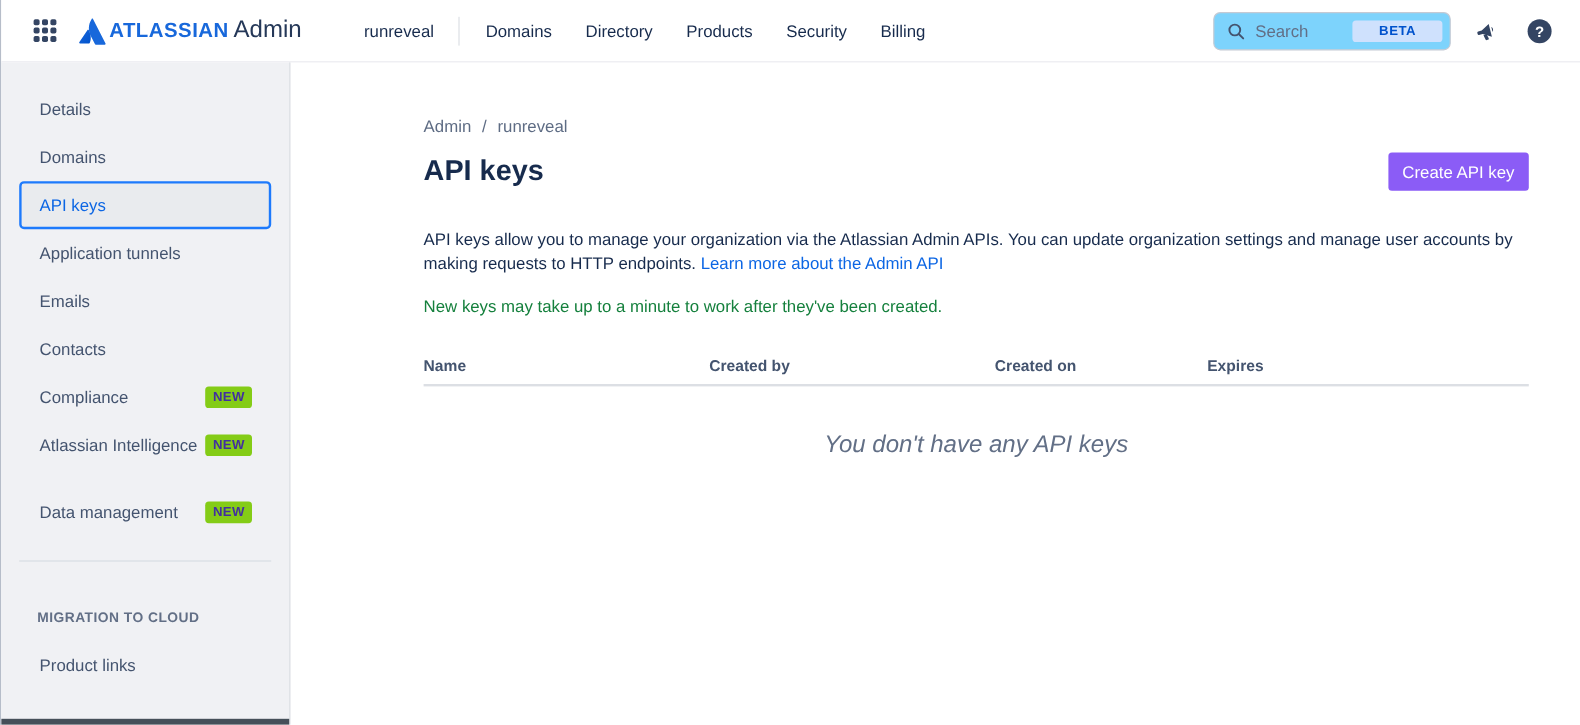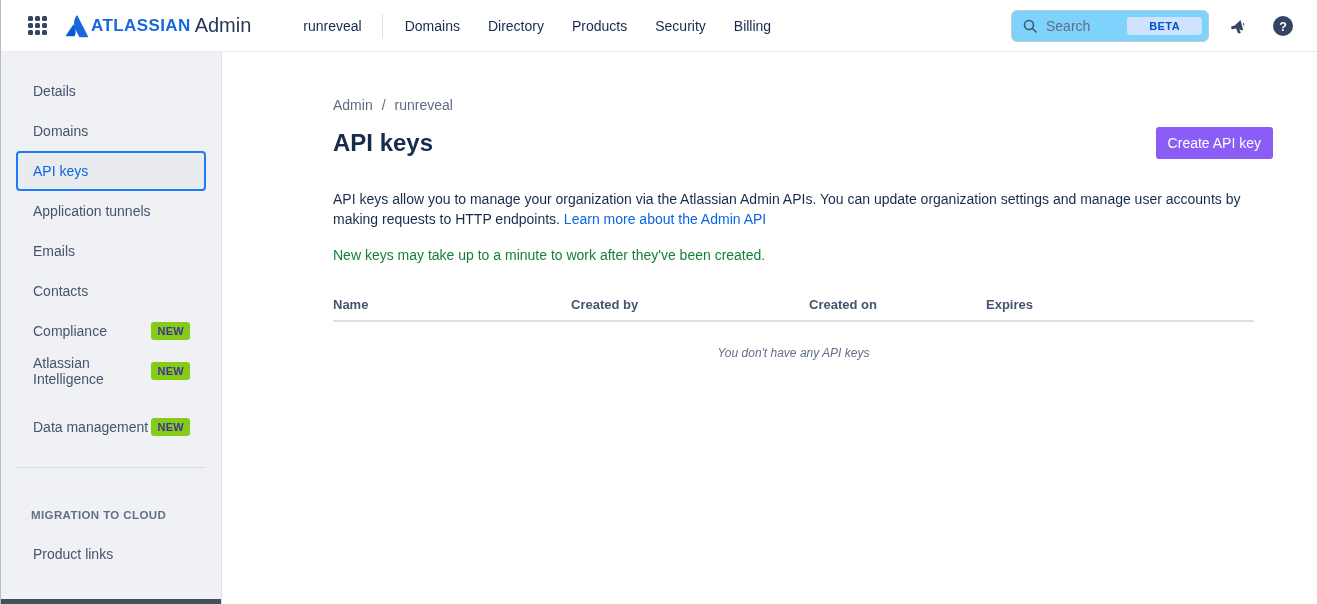--- a/index.html
+++ b/index.html
@@ -34,21 +34,21 @@
   .searchbox svg { flex:0 0 auto; }
   .search-ph { flex:1; font-size:14px; color:#626F86; }
   .beta-badge { background:#CFE1FD; color:#0052CC; font-size:11px; font-weight:bold;
     letter-spacing:.4px; border-radius:3px; padding:3px 22px; }
   .icon-btn { width:28px; height:28px; display:flex; align-items:center; justify-content:center; cursor:pointer; }
 
   
   .page { display:flex; height:552px; }
 
   
-  .sidebar { width:221px; background:#F0F1F4; border-right:1px solid #DCDFE4;
+  .sidebar { width:241px; background:#F0F1F4; border-right:1px solid #DCDFE4;
     padding-top:19px; position:relative; flex:0 0 auto; }
   .side-item { height:40px; display:flex; align-items:center; margin:0 15px;
     padding:0 0 0 15px; border-radius:4px; font-size:14px; color:#44546F; cursor:pointer;
     border:2px solid transparent; justify-content:space-between; }
   .side-item .label { flex:0 1 auto; }
   .side-item.selected { border-color:#1D7AFC; background:#E9EBEE; color:#0C66E4; }
   .new-badge { background:#84cc16; color:#42309F; font-size:11px; font-weight:bold;
     letter-spacing:.3px; border-radius:3px; padding:3px 6px; margin-right:14px; }
   .side-gap { height:16px; }
   .side-divider { height:1px; background:#D8DCE3; margin:20px 15px 0 15px; }
@@ -66,21 +66,21 @@
   .primary-btn { background:#8b5cf6; color:#fff; border:none; border-radius:3px; height:32px;
     padding:0 12px; font-size:14px; font-weight:500; font-family:inherit; cursor:pointer;text-align:center; }
   .desc { margin-top:30px; font-size:14px; line-height:20px; color:#172B4D; max-width:921px; }
   .link { color:#0C66E4; cursor:pointer; text-decoration:none; }
   .note { margin-top:16px; font-size:14px; line-height:20px; color:#15803d; }
 
   .table { margin-top:32px; width:921px; }
   .table-head { display:grid; grid-template-columns:238px 238px 177px 1fr; }
   .th { font-size:13px; font-weight:bold; color:#44546F; padding-bottom:8px; }
   .table-rule { height:2px; background:#DCDFE4; }
-  .empty-state { margin-top:24px; text-align:center; font-size:12px; font-style:italic; color:#626F86; }
+  .empty-state { margin-top:38px; text-align:center; font-size:20px; font-style:italic; color:#626F86; }
 </style>
 </head>
 <body>
 
 <div class="header">
   <div class="appswitcher">
     <span class="grid-dots">
       <span></span>
         <span></span>
         <span></span>

